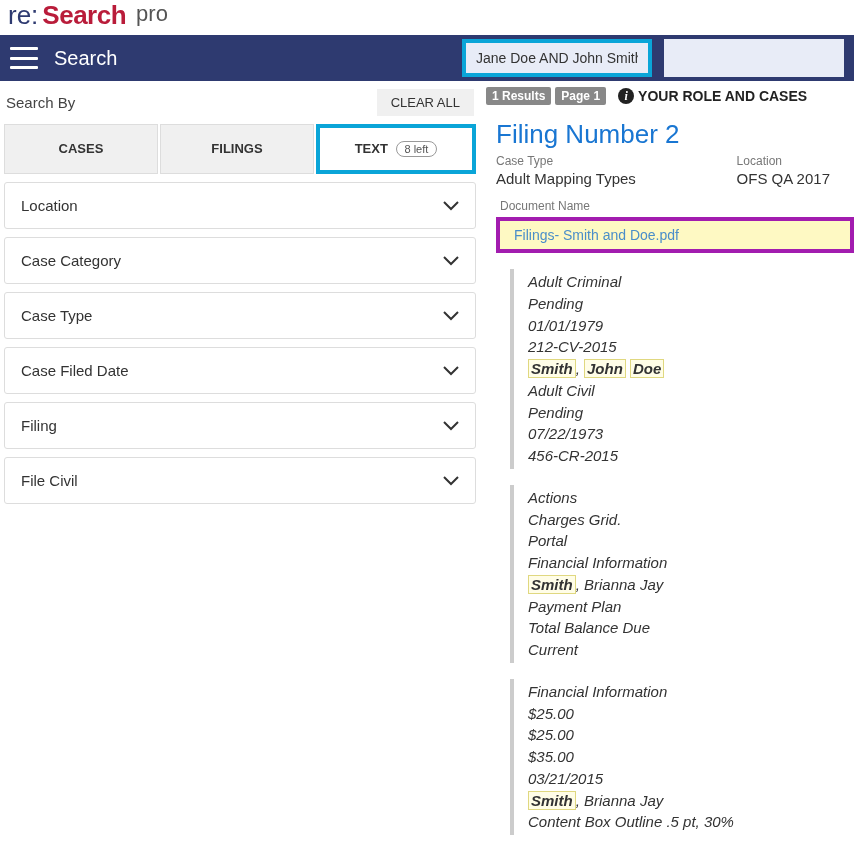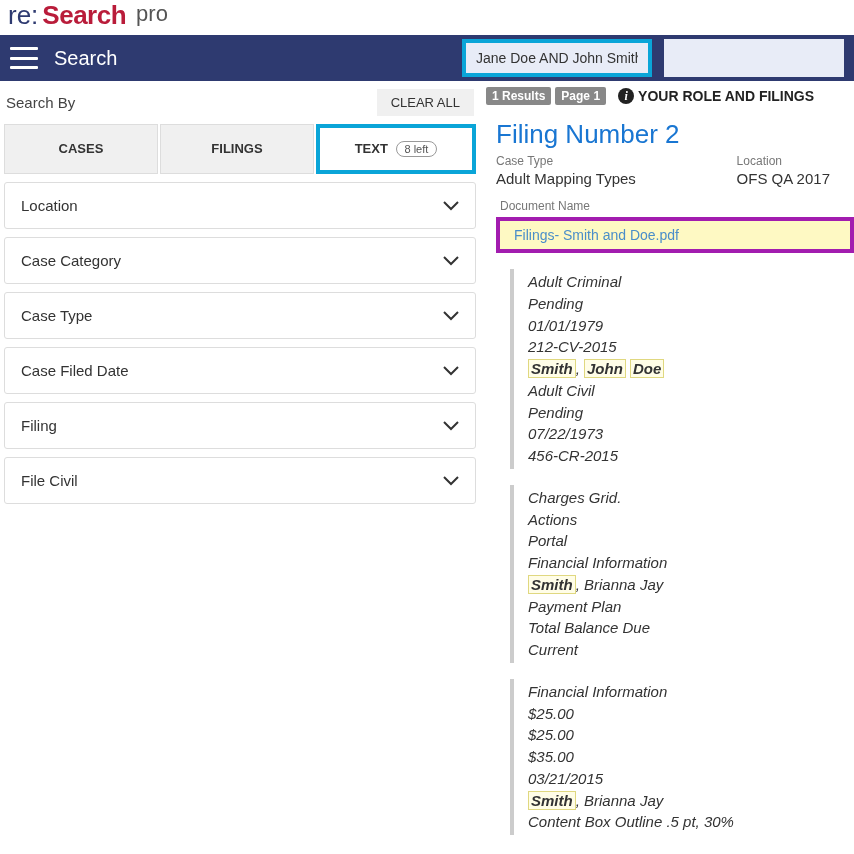--- a/index.html
+++ b/index.html
@@ -131,21 +131,21 @@
           </svg></span>
     </div>
   </div>
 
   <div class="right">
     <div class="result-header">
       <span class="pill">1 Results</span>
       <span class="pill">Page 1</span>
       <span class="role-access">
         <span class="info-icon">i</span>
-        <span>YOUR ROLE AND FILINGS</span>
+        <span>YOUR ROLE AND CASES</span>
       </span>
     </div>
 
     <div class="filing-title">Filing Number 2</div>
     <div class="meta-row">
       <div class="meta-block">
         <div class="meta-label">Case Type</div>
         <div class="meta-value">Adult Mapping Types</div>
       </div>
       <div class="meta-block loc">
@@ -169,22 +169,22 @@
         <span class="hl">John</span>
         <span class="hl">Doe</span>
       </div>
       <div class="snippet-line">Adult Civil</div>
       <div class="snippet-line">Pending</div>
       <div class="snippet-line">07/22/1973</div>
       <div class="snippet-line">456-CR-2015</div>
     </div>
 
     <div class="snippet-block">
+      <div class="snippet-line">Actions</div>
       <div class="snippet-line">Charges Grid.</div>
-      <div class="snippet-line">Actions</div>
       <div class="snippet-line">Portal</div>
       <div class="snippet-line">Financial Information</div>
       <div class="snippet-line">
         <span class="hl">Smith</span><span>, Brianna Jay</span>
       </div>
       <div class="snippet-line">Payment Plan</div>
       <div class="snippet-line">Total Balance Due</div>
       <div class="snippet-line">Current</div>
     </div>
 

